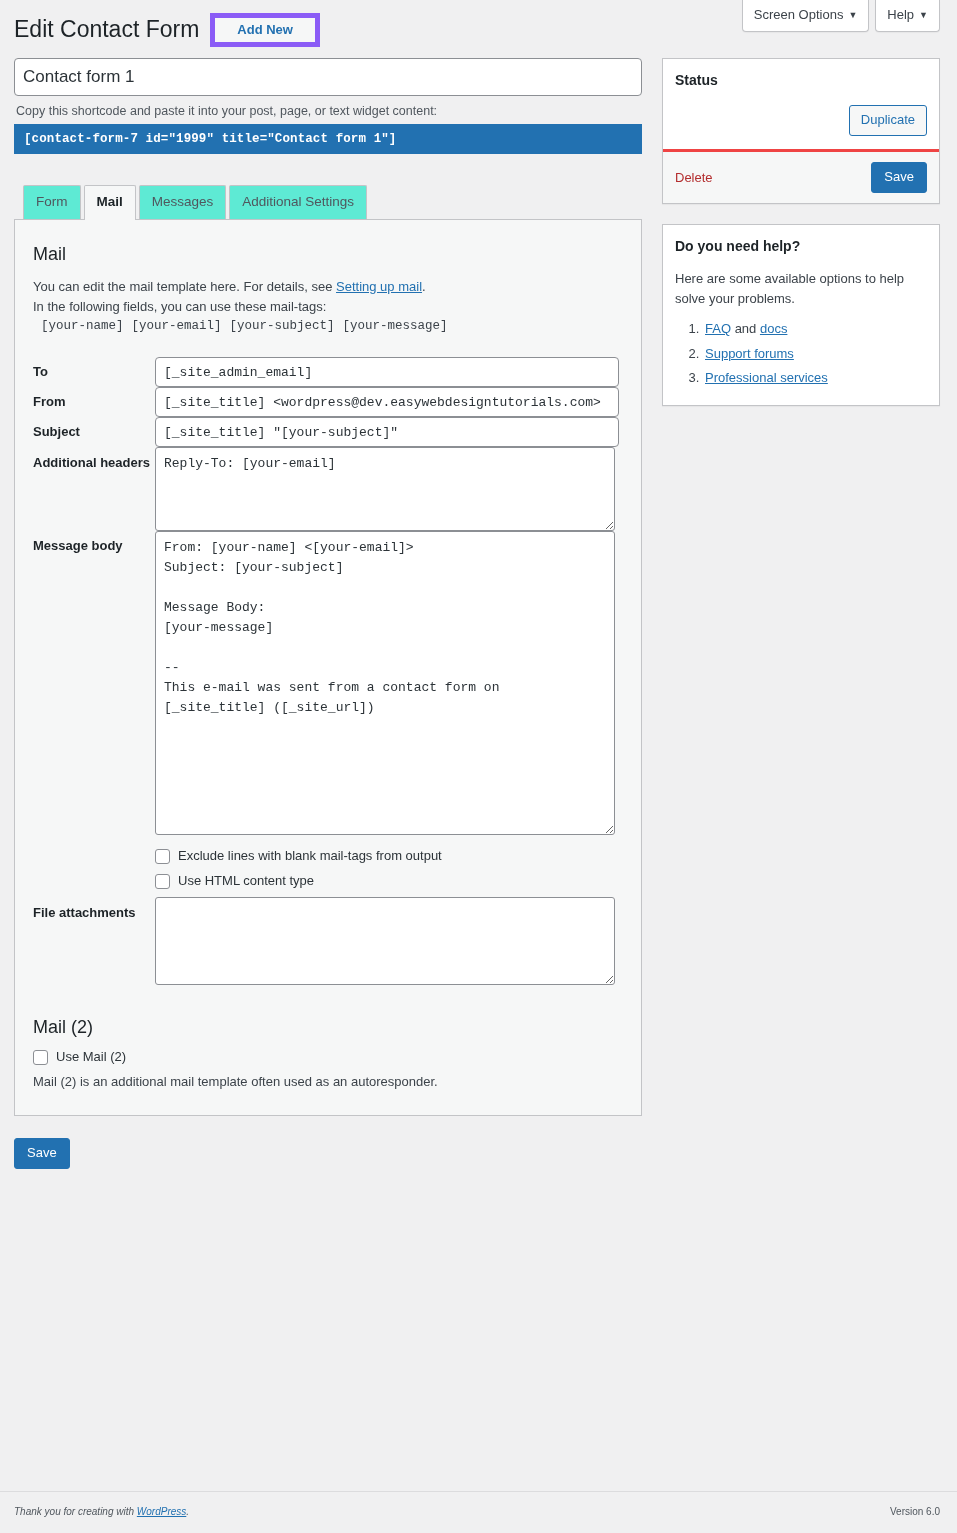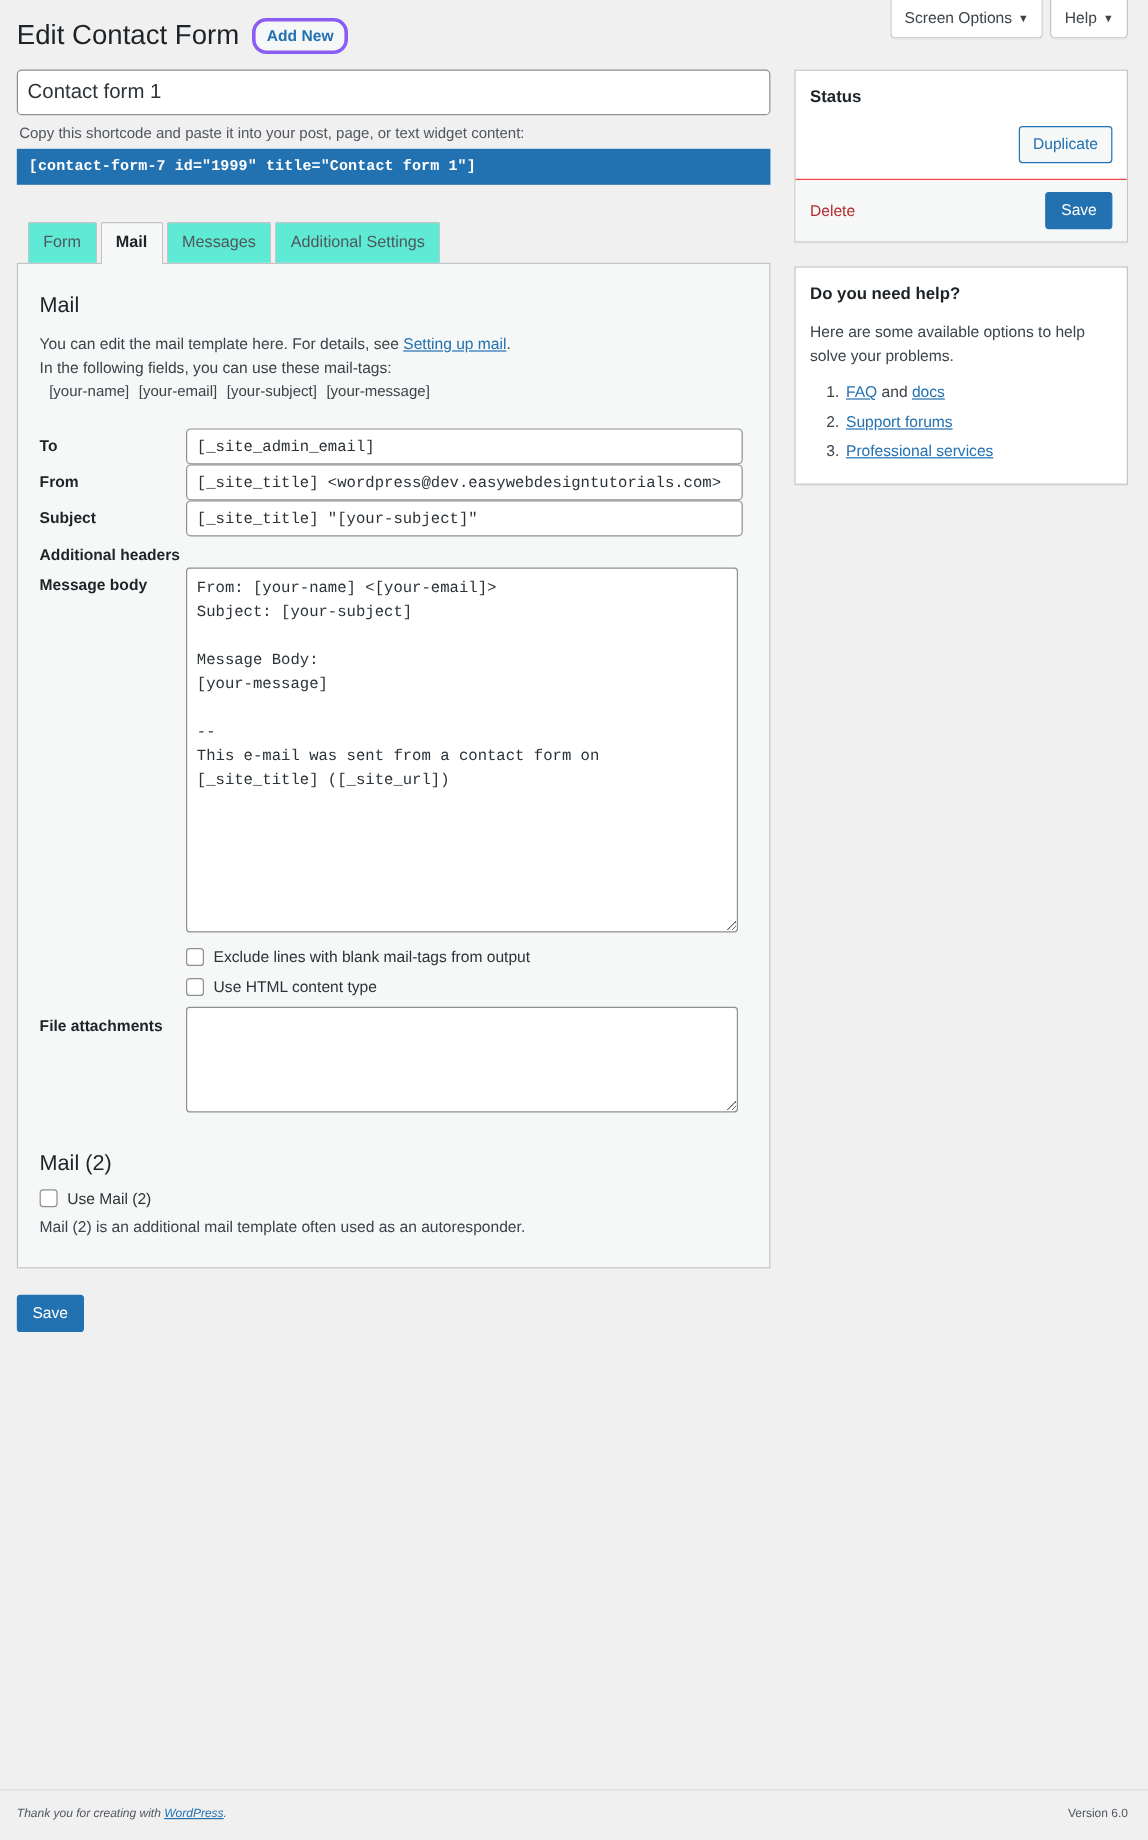--- a/index.html
+++ b/index.html
@@ -57,26 +57,26 @@
   }
   h1.page-title {
     font-size: 23px;
     font-weight: 400;
     color: #1d2327;
     margin: 0;
     line-height: 1.3;
   }
   .add-new-btn {
     background: #f6f7f7;
-    border: 3px solid #8b5cf6;
+    border: 5px solid #8b5cf6;
     color: #2271b1;
-    border-radius: 12px;
+    border-radius: 0;
     font-size: 13px;
     font-weight: bold;
-    padding: 4px 9px 5px;
+    padding: 4px 22px 5px;
     line-height: 1.2;
     cursor: pointer;
   }
 
   .columns {
     display: flex;
     align-items: flex-start;
     gap: 20px;
     margin-top: 8px;
   }
@@ -157,21 +157,21 @@
     margin: 0 0 10px 0;
     line-height: 1.4;
   }
   .panel-desc {
     font-size: 13px;
     color: #3c434a;
     line-height: 1.55;
     margin: 0;
   }
   .mailtags {
-    font-family: Liberation Sans, sans-serif;
+    font-family: Liberation Mono, monospace;
     font-size: 12.5px;
     color: #3c434a;
     margin: 2px 0 0 8px;
     letter-spacing: 0;
   }
   .mailtags span { margin-right: 8px; }
   a, .link { color: #2271b1; text-decoration: underline; cursor: pointer; }
 
   
   .field-row {
@@ -294,21 +294,21 @@
     border: 1px solid #2271b1;
     color: #2271b1;
     border-radius: 3px;
     font-size: 13px;
     padding: 5px 11px 6px;
     cursor: pointer;
     line-height: 1.4;
     font-family: "Liberation Sans", sans-serif;
   }
   .box-footer {
-    border-top: 1px solid #ef4444;
+    border-top: 3px solid #ef4444;
     background: #f6f7f7;
     display: flex;
     align-items: center;
     justify-content: space-between;
     padding: 10px 12px;
   }
   .delete-link {
     color: #b32d2e;
     text-decoration: none;
     font-size: 13px;
@@ -406,20 +406,21 @@
           <input class="txt-input" type="text" value="[_site_title] &lt;wordpress@dev.easywebdesigntutorials.com&gt;" style="">
         </div>
 
         <div class="field-row">
           <div class="field-label">Subject</div>
           <input class="txt-input" type="text" value="[_site_title] &quot;[your-subject]&quot;" style="">
         </div>
 
         <div class="field-row">
           <div class="field-label multiline">Additional headers</div>
+          <textarea class="txt-area ta-headers" style="">Reply-To: [your-email]</textarea>
         </div>
 
         <div class="field-row">
           <div class="field-label">Message body</div>
           <textarea class="txt-area ta-body" style="">From: [your-name] &lt;[your-email]&gt;
 Subject: [your-subject]
 
 Message Body:
 [your-message]
 

